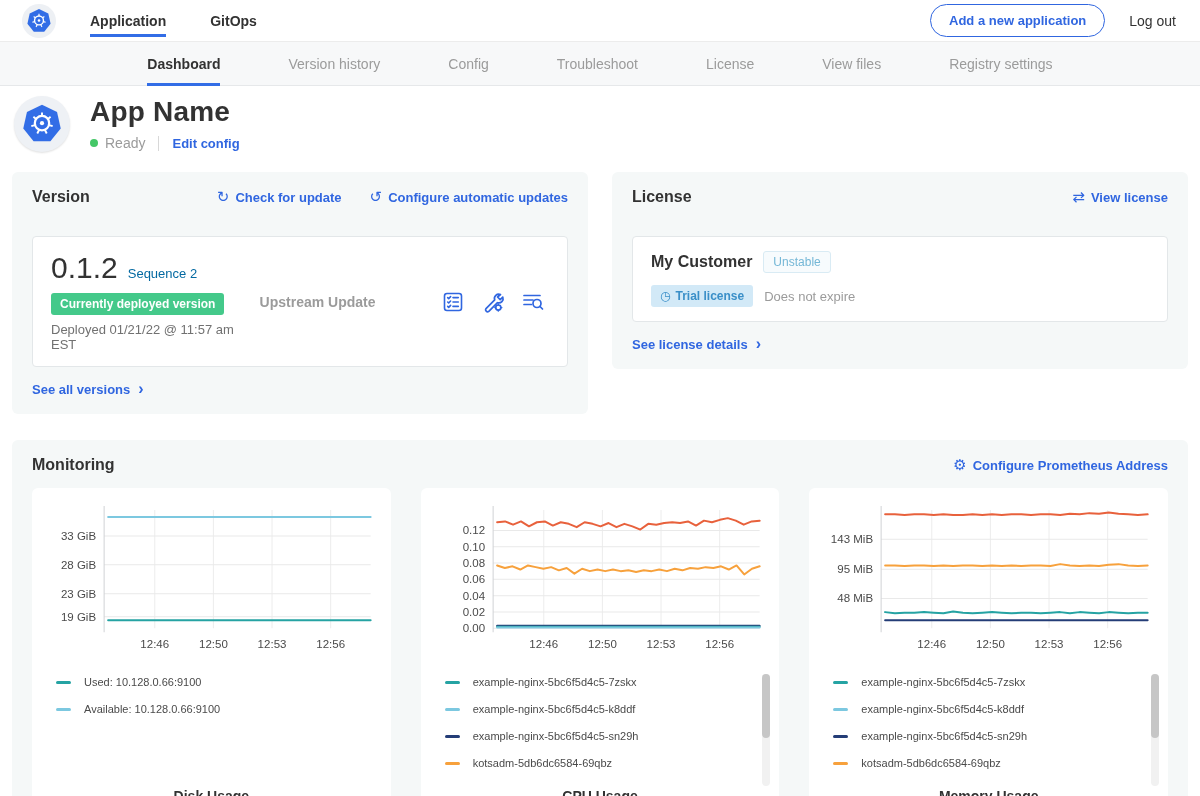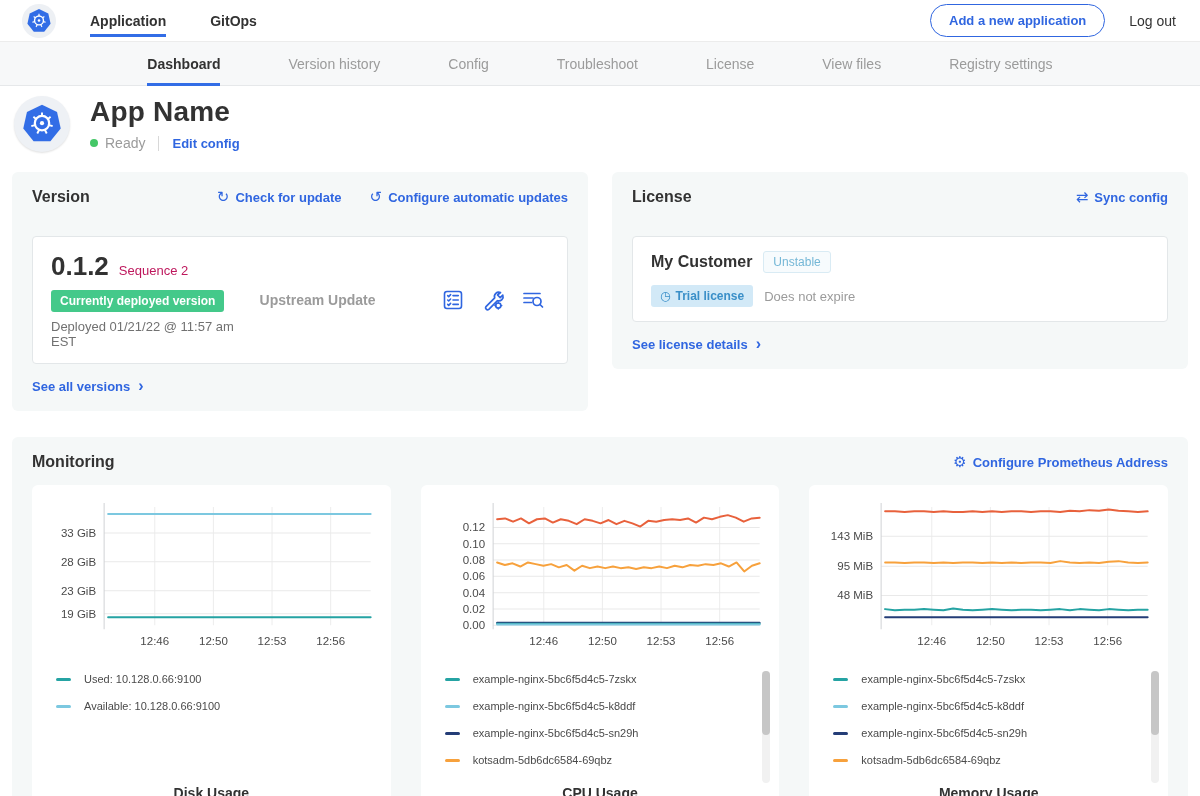--- a/index.html
+++ b/index.html
@@ -33,22 +33,22 @@
   .version-card, .license-card { flex:1; }
   .card-head { display:flex; align-items:center; justify-content:space-between; margin-bottom:30px; }
   .card-title { font-size:16px; font-weight:bold; }
   .head-links { display:flex; gap:28px; }
   .blue-link { color:#3066e0; font-weight:bold; font-size:13px; display:inline-flex; align-items:center; gap:6px; cursor:pointer; }
   .blue-link .glyph { font-size:15px; font-weight:normal; }
   .inner-panel { background:#fff; border:1px solid #e3e7e9; border-radius:4px; padding:14px 18px; }
   .version-body { display:flex; align-items:center; }
   .version-left { flex:1.15; }
   .version-line { display:flex; align-items:baseline; }
-  .version-number { font-size:26px; font-weight:700; }
-  .sequence { color:#be185d; font-size:13px; margin-left:10px; }
+  .version-number { font-size:30px; font-weight:400; }
+  .sequence { color:#0369a1; font-size:13px; margin-left:10px; }
   .deployed-badge { background:#44c98a; color:#fff; font-size:12px; font-weight:bold; border-radius:3px; padding:4px 9px; display:inline-block; margin:8px 0 7px; }
   .deployed-ts { color:#717171; font-size:13px; }
   .release-type { flex:1; color:#9b9b9b; font-weight:bold; font-size:14px; }
   .icon-row { display:flex; gap:16px; align-items:center; padding-right:4px; }
   .icon-row svg { cursor:pointer; }
   .see-link { margin-top:13px; }
   .chev { font-size:16px; font-weight:bold; margin-left:2px; }
   .customer-row { display:flex; align-items:center; margin-bottom:12px; }
   .customer-name { font-size:16px; font-weight:bold; }
   .unstable-badge { color:#74b7d6; background:#f7fbfd; border:1px solid #d9ebf4; font-size:12px; border-radius:3px; padding:3px 9px; margin-left:11px; }
@@ -190,21 +190,21 @@
       <span>See all versions</span>
       <span class="chev">›</span>
     </div>
   </section>
 
   <section class="card license-card">
     <div class="card-head">
       <div class="card-title">License</div>
       <span class="blue-link">
         <span class="glyph">⇄</span>
-        <span>Sync config</span>
+        <span>View license</span>
       </span>
     </div>
     <div class="inner-panel">
       <div class="customer-row">
         <span class="customer-name">My Customer</span>
         <span class="unstable-badge">Unstable</span>
       </div>
       <div class="license-row2">
         <span class="trial-badge">
           <span>◷</span>

